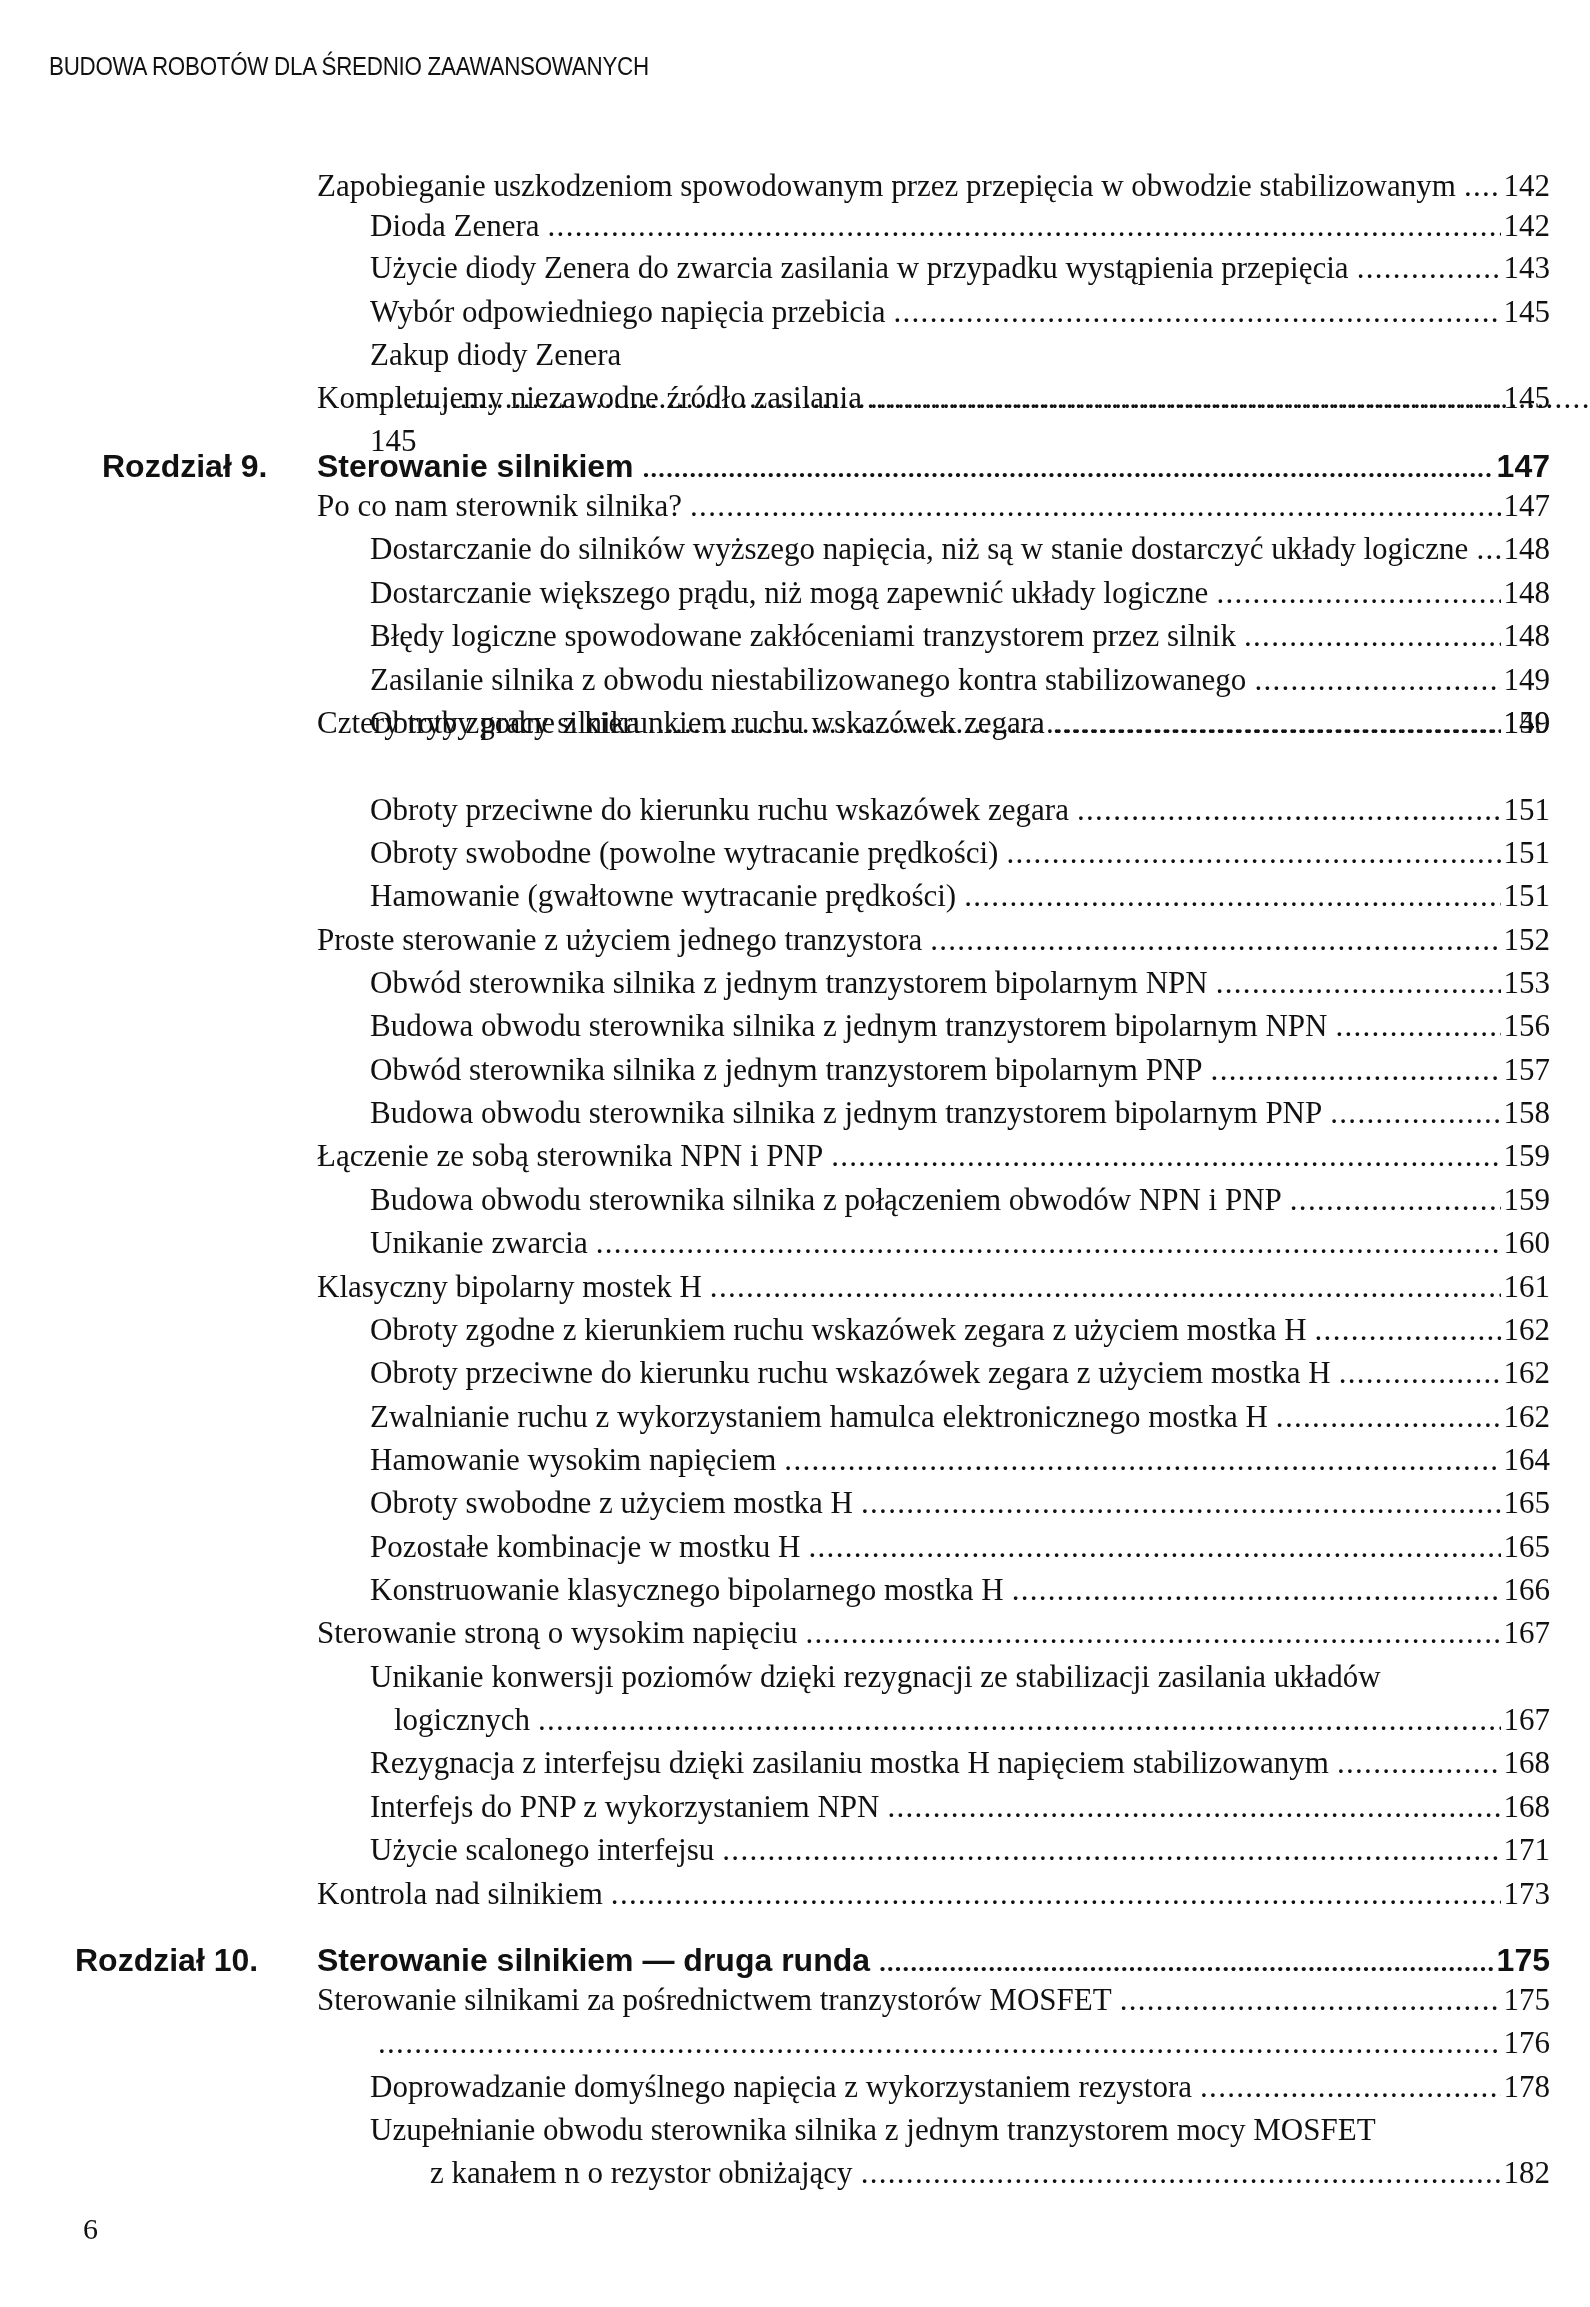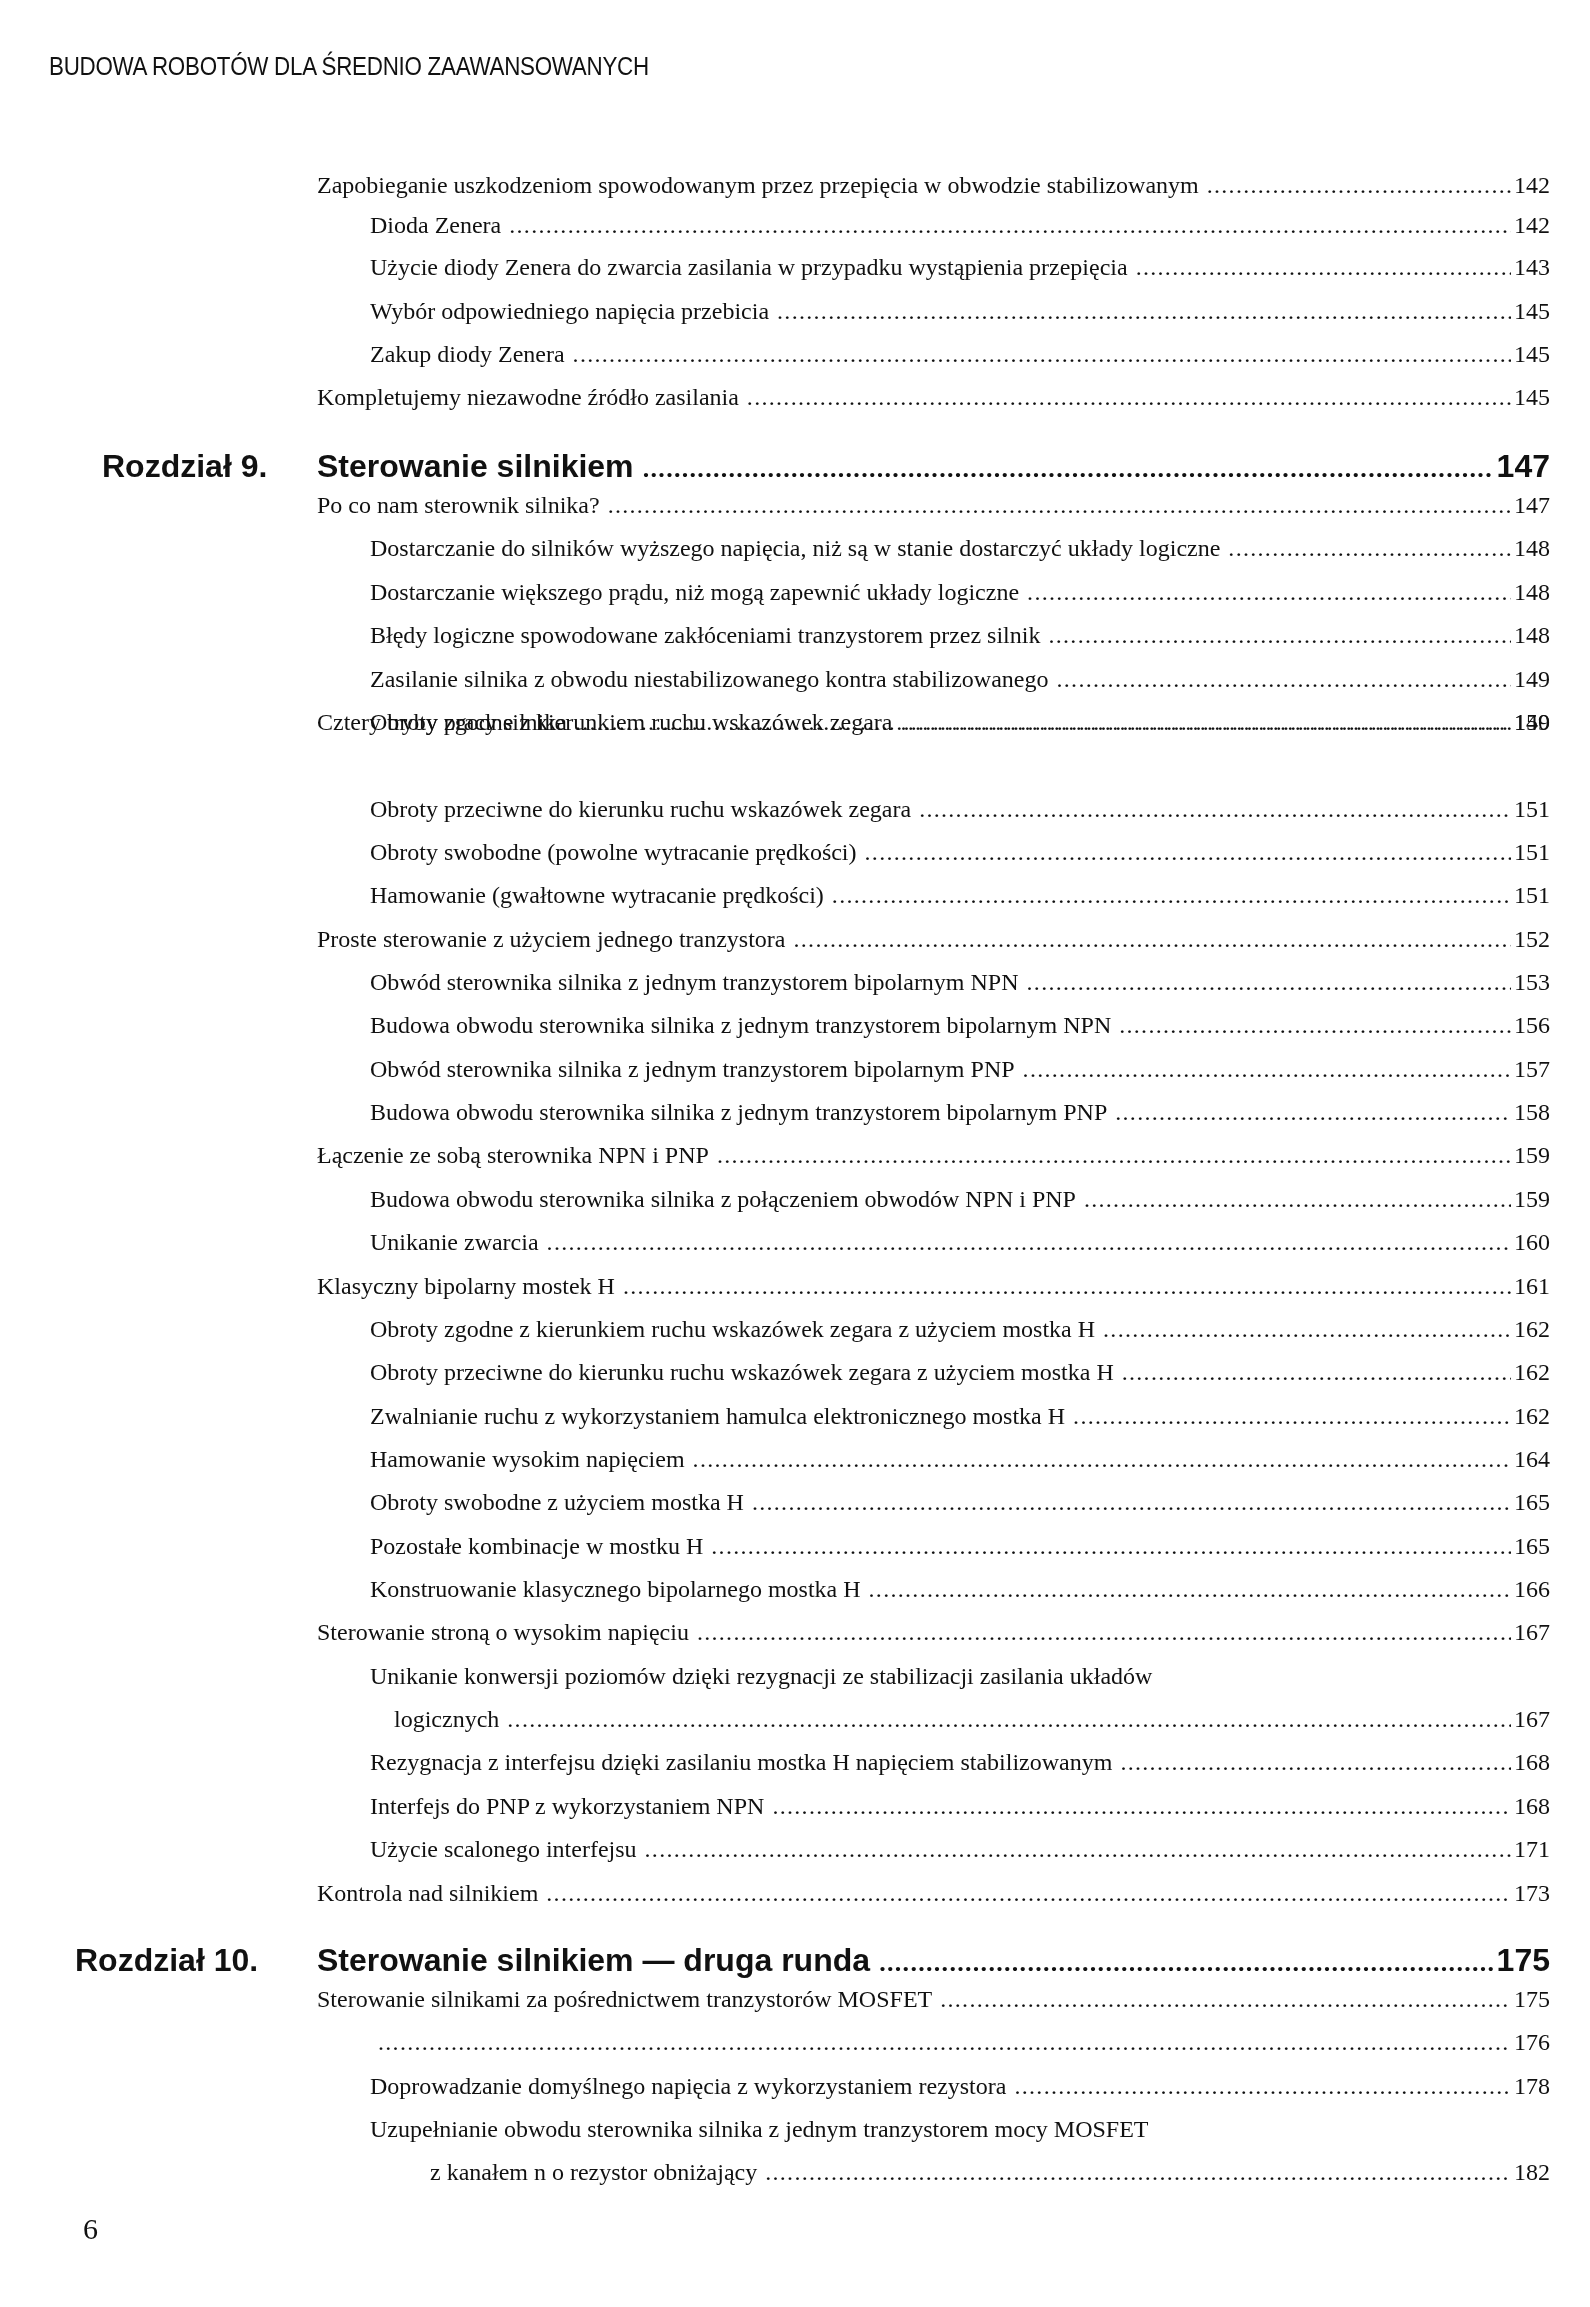--- a/index.html
+++ b/index.html
@@ -10,21 +10,21 @@
   }
   .running-head {
     position: absolute; left: 49px; top: 51px;
     font-family: "Liberation Sans", "DejaVu Sans", sans-serif;
     font-size: 26px; letter-spacing: -0.3px; transform: scaleX(0.86); transform-origin: left top;
     color: #111;
   }
   .toc { position: absolute; left: 0; top: 0; width: 1590px; }
   .entry {
     position: absolute; display: flex; align-items: flex-start;
-    font-size: 24px; line-height: 43px; white-space: nowrap;
+    font-size: 31px; line-height: 43px; white-space: nowrap;
   }
   .entry .title { flex: 0 0 auto; }
   .entry .leader {
     flex: 1 1 auto; overflow: hidden; margin: 0 2.6px 0 8px;
     letter-spacing: 1.3px; color: #111;
   }
   .entry .leader::after {
     content: "........................................................................................................................................................................................................................................................................................................................................................................................................................................................";
   }
   .entry .page { flex: 0 0 auto; }
@@ -68,21 +68,21 @@
   <div class="entry" style="left:370px; right:40px; top:246px;">
     <span class="title">Użycie diody Zenera do zwarcia zasilania w przypadku wystąpienia przepięcia</span>
     <span class="leader"></span>
     <span class="page">143</span>
   </div>
   <div class="entry" style="left:370px; right:40px; top:290px;">
     <span class="title">Wybór odpowiedniego napięcia przebicia</span>
     <span class="leader"></span>
     <span class="page">145</span>
   </div>
-  <div class="entry" style="left:370px; right:40px; top:333px;">
+  <div class="entry" style="left:370px; right:40px; top:333px;flex-direction:column;">
     <span class="title">Zakup diody Zenera</span>
     <span class="leader"></span>
     <span class="page">145</span>
   </div>
   <div class="entry" style="left:317px; right:40px; top:376px;">
     <span class="title">Kompletujemy niezawodne źródło zasilania</span>
     <span class="leader"></span>
     <span class="page">145</span>
   </div>
 

